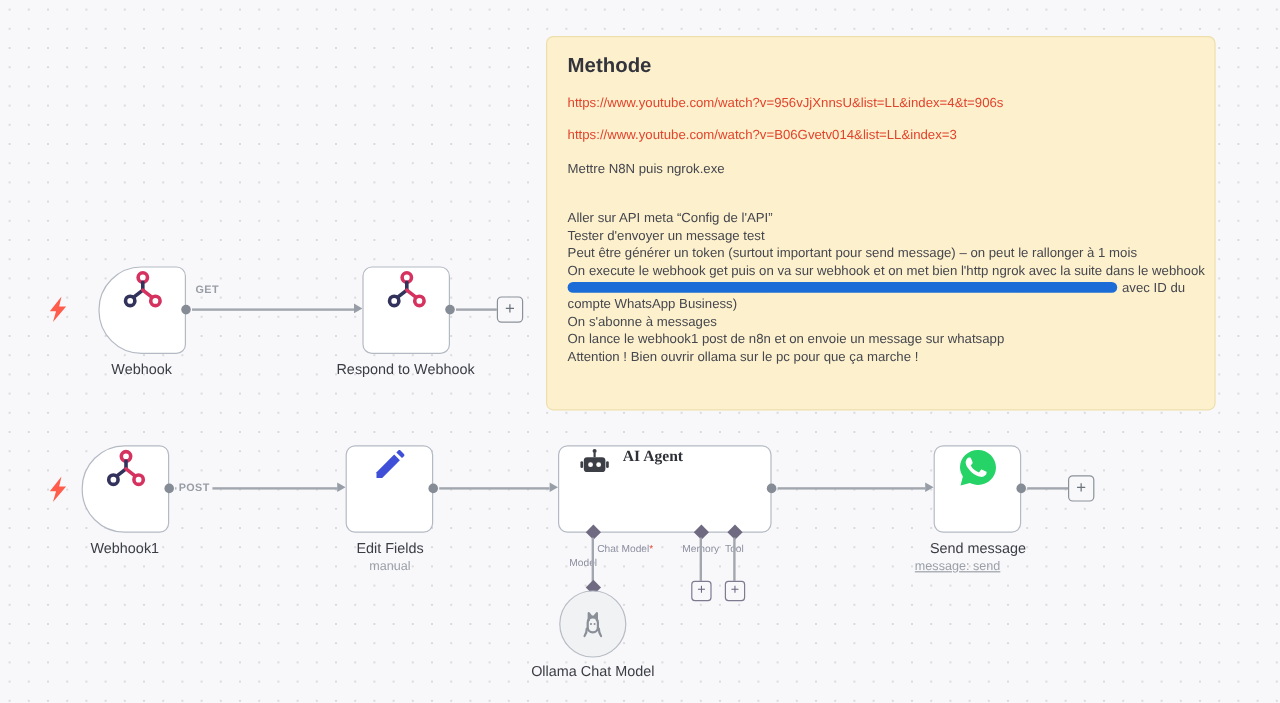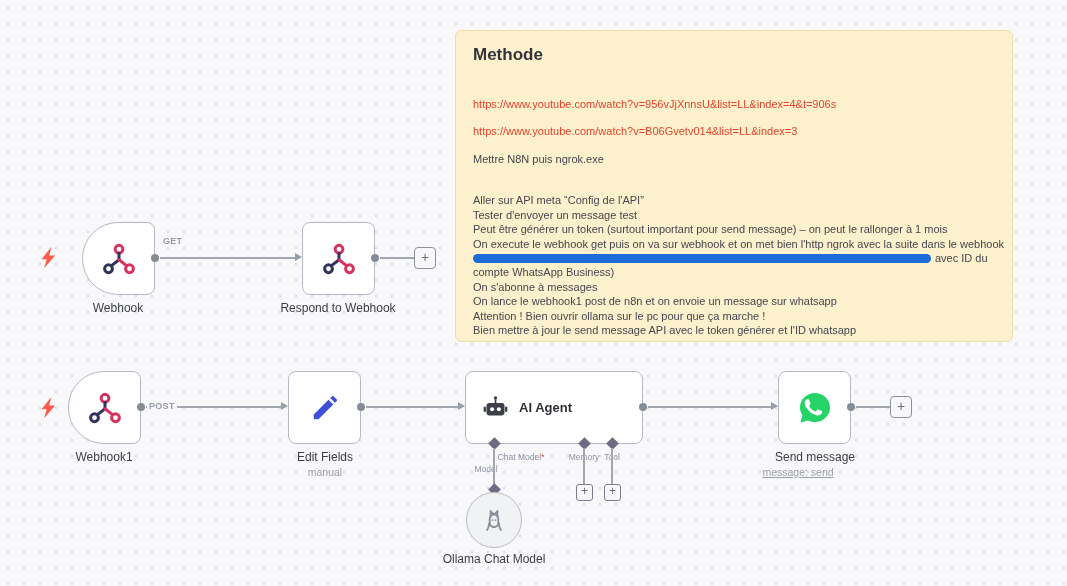--- a/index.html
+++ b/index.html
@@ -8,22 +8,22 @@
     background-color:#f8f8fa;
     background-image:radial-gradient(circle,#d9d9de 1px,transparent 1.2px);
     background-size:16px 16px;
     font-family:"Liberation Sans",sans-serif;
     overflow:hidden;
   }
   
   .node{
     position:absolute;width:73px;height:73px;background:#fff;
     border:1.6px solid #b4bac4;border-radius:8px;
-    display:flex;align-items:center;justify-content:center;
-    box-sizing:border-box;cursor:pointer;
+    display:flex;justify-content:center;
+    box-sizing:border-box;cursor:pointer;font-family:Liberation Serif, serif;
   }
   .trigger{border-radius:36px 8px 8px 36px;}
   .node.wide{width:178px;justify-content:flex-start;padding-left:16px;gap:10px;}
   .agent-label{font-size:13px;font-weight:600;color:#2f3138;}
   .caption{position:absolute;font-size:12px;color:#3a3d43;font-weight:500;text-align:center;}
   .sub-caption{position:absolute;font-size:10.5px;color:#9ba0a8;font-weight:400;text-align:center;}
   .circle-node{
     position:absolute;width:56px;height:56px;border-radius:50%;
     background:#f1f2f4;border:1.6px solid #b7bcc5;
     display:flex;align-items:center;justify-content:center;box-sizing:border-box;cursor:pointer;
@@ -43,21 +43,21 @@
     box-sizing:border-box;cursor:pointer;
   }
   .mini-plus{width:17px;height:17px;border-width:1.4px;border-color:#7e7a90;border-radius:3px;color:#6b667f;font-size:12px;line-height:13px;}
   .bolt{position:absolute;}
   
   .sticky{
     position:absolute;left:455px;top:30px;width:558px;height:312px;
     background:#fdf1cd;border:1px solid #eddfab;border-radius:6px;
     padding:14px 17px;box-sizing:border-box;overflow:hidden;cursor:pointer;
   }
-  .sticky-title{font-size:17px;font-weight:700;color:#33343c;margin-bottom:33px;}
+  .sticky-title{font-size:17px;font-weight:700;color:#33343c;margin-bottom:15px;}
   .sticky-link{font-size:11px;color:#e2432c;margin-bottom:15px;cursor:pointer;white-space:nowrap;}
   .sticky-line{font-size:11px;color:#45464e;line-height:14.4px;white-space:nowrap;}
   .gap{margin-bottom:27px;}
   .redaction{display:inline-block;width:458px;height:9px;background:#1b6cd6;border-radius:5px;vertical-align:-1px;margin-right:4px;}
   svg{display:block;}
 </style>
 </head>
 <body>
 
 <div class="canvas">
@@ -71,21 +71,20 @@
     <div class="sticky-line">Tester d'envoyer un message test</div>
     <div class="sticky-line">Peut être générer un token (surtout important pour send message) – on peut le rallonger à 1 mois</div>
     <div class="sticky-line">On execute le webhook get puis on va sur webhook et on met bien l'http ngrok avec la suite dans le webhook</div>
     <div class="sticky-line">
       <span class="redaction"></span><span>avec ID du</span>
     </div>
     <div class="sticky-line">compte WhatsApp Business)</div>
     <div class="sticky-line">On s'abonne à messages</div>
     <div class="sticky-line">On lance le webhook1 post de n8n et on envoie un message sur whatsapp</div>
     <div class="sticky-line">Attention ! Bien ouvrir ollama sur le pc pour que ça marche !</div>
-    <div class="sticky-line">Bien mettre à jour le send message API avec le token générer et l'ID whatsapp</div>
   </div>
 
   <div class="bolt" style="left:38px;top:247px;">
     <svg width="20" height="22" viewBox="0 0 12 17">
         <polygon points="8.5,0 1,9.5 5,9.5 3,16.5 11.5,6.5 7,6.5" fill="#ff5c4c"></polygon>
       </svg>
   </div>
 
   <div class="node trigger" style="left:82px;top:222px;">
     <span>

